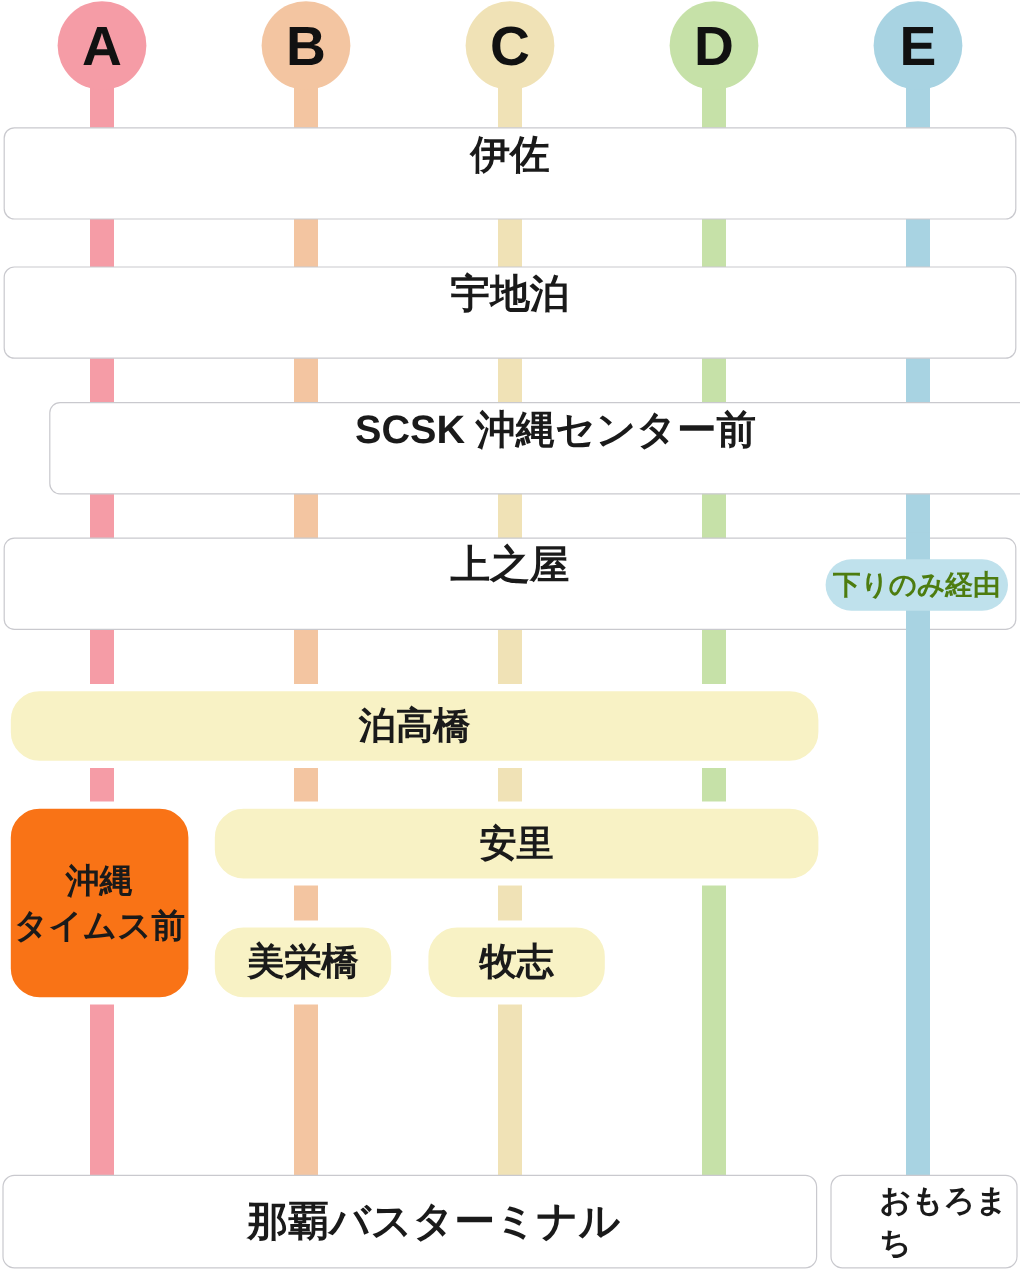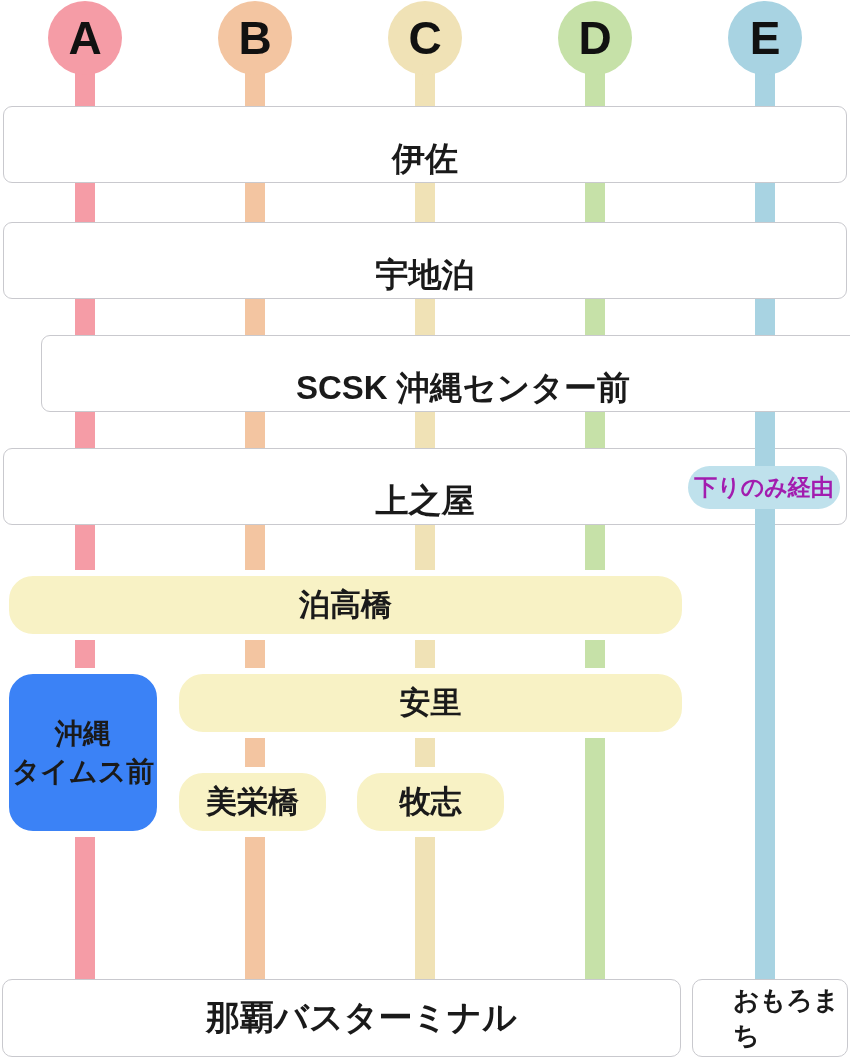--- a/index.html
+++ b/index.html
@@ -62,21 +62,21 @@
   .bar {
     position: absolute;
     left: 3px;
     width: 844px;
     height: 77px;
     background: #ffffff;
     border: 1px solid #c9c9ce;
     border-radius: 9px;
     box-sizing: border-box;
     display: flex;
-    align-items: flex-end;
+    align-items: flex-start;
     justify-content: center;
     font-size: 33px;
     font-weight: bold;
     z-index: 2;
   }
   .row-isa        { top: 106px; }
   .row-uchidomari { top: 222px; }
   .row-scsk       { top: 335px; margin-left: 38px; }
   .row-uenoya     { top: 448px; }
 
@@ -155,28 +155,28 @@
     <span>宇地泊</span>
   </div>
   <div class="bar row-scsk">
     <span>SCSK 沖縄センター前</span>
   </div>
   <div class="bar row-uenoya">
     <span>上之屋</span>
   </div>
 
   <div class="line-overlay" style="background-color: rgb(168, 211, 226);"></div>
-  <div class="badge" style="background-color: rgb(191, 225, 236); color: #a21caf;">
+  <div class="badge" style="background-color: rgb(191, 225, 236); color: #4d7c0f;">
     <span>下りのみ経由</span>
   </div>
 
   <div class="ybox ybox-tomari" style="background-color: rgb(248, 242, 197);">
     <span>泊高橋</span>
   </div>
-  <div class="ybox ybox-times" style="background-color: #3b82f6;">
+  <div class="ybox ybox-times" style="background-color: #f97316;">
     <span>
       <span>沖縄</span><br>
       <span>タイムス前</span>
     </span>
   </div>
   <div class="ybox ybox-asato" style="background-color: rgb(248, 242, 197); justify-content: center;">
     <span>安里</span>
   </div>
   <div class="ybox ybox-miebashi" style="background-color: rgb(248, 242, 197);">
     <span>美栄橋</span>

